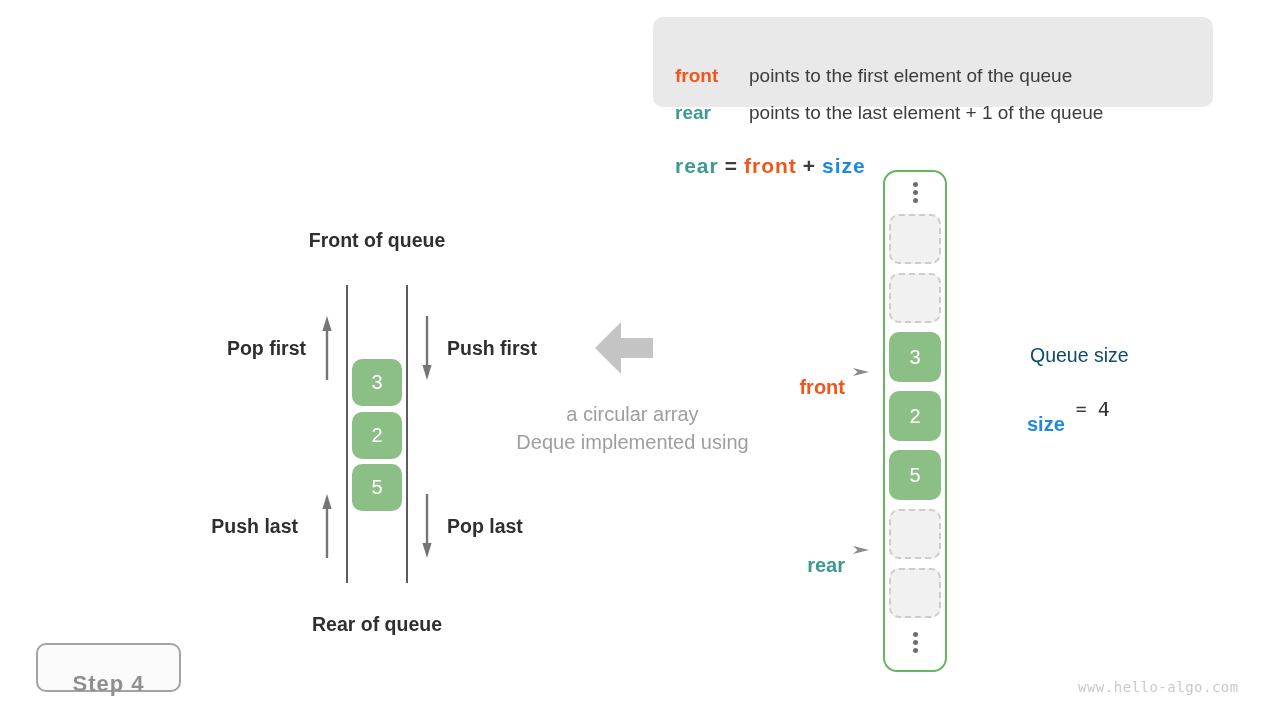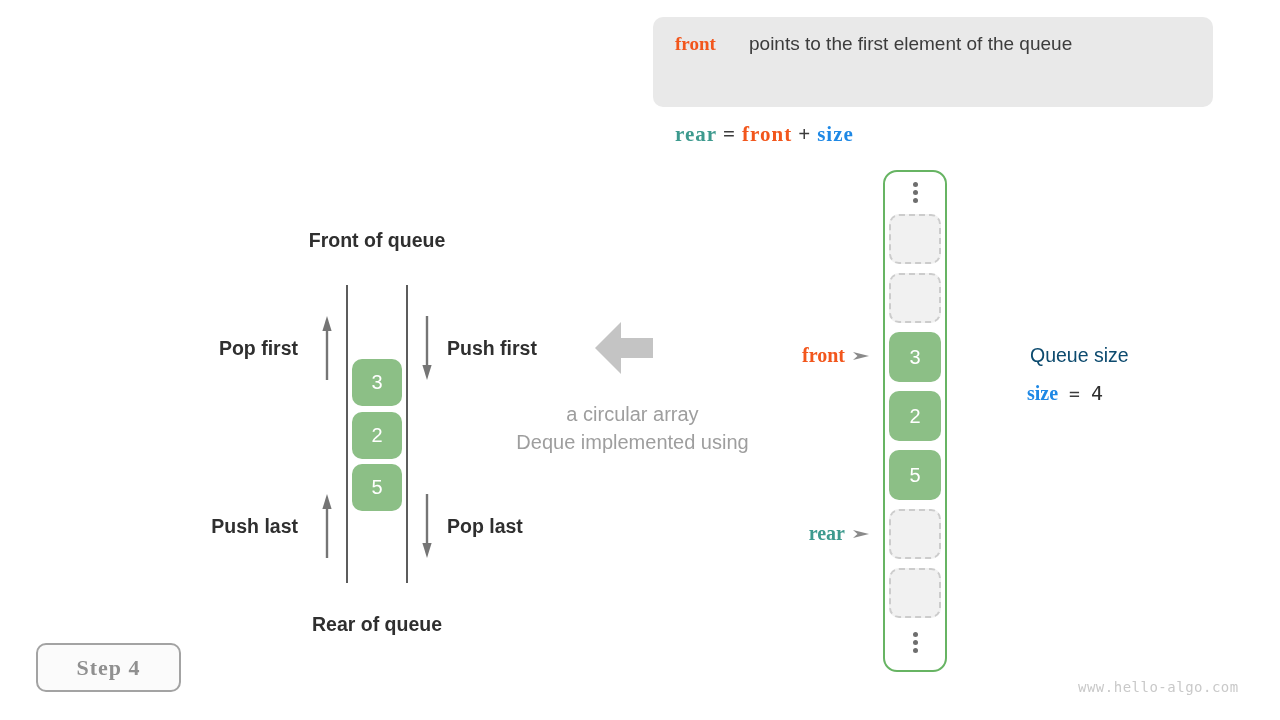--- a/index.html
+++ b/index.html
@@ -4,21 +4,21 @@
 <style>
   :root{
     --orange:#f2561c; --teal:#3d9a8e; --blue:#1e88e5; --dark:#3c3c3c;
     --gray-caption:#9e9e9e; --green-fill:#8cbf86; --green-border:#67b463;
     --arrow-gray:#757575; --big-arrow-gray:#c4c4c4; --box-bg:#e9e9e9;
     --empty-fill:#f1f1f1; --empty-border:#cccccc; --step-text:#909090; --watermark:#c9c9c9;
   }
   html,body{margin:0;padding:0;background:#fff;}
   .page{position:relative;width:1280px;height:720px;background:#ffffff;overflow:hidden;
         font-family:"Liberation Sans",sans-serif;color:var(--dark);}
-  .mono{font-family:Liberation Serif, serif;font-weight:bold;}
+  .mono{font-family:Liberation Sans, sans-serif;font-weight:bold;margin-top:32px;}
 
   
   .info-box{position:absolute;left:653px;top:17px;width:560px;height:90px;box-sizing:border-box;
             background:var(--box-bg);border-radius:10px;padding:8px 0 8px 22px;}
   .info-line{height:37px;line-height:37px;font-size:19px;color:var(--dark);white-space:nowrap;}
   .kw{display:inline-block;width:74px;font-size:19px;}
   .kw.front{color:var(--orange);}
   .kw.rear{color:var(--teal);}
 
   
@@ -77,37 +77,40 @@
 </style>
 </head>
 <body>
 
 <div class="page">
 
   <div class="info-box">
     <div class="info-line">
       <span class="kw front mono">front</span><span>points to the first element of the queue</span>
     </div>
+    <div class="info-line">
+      <span class="kw rear mono">rear</span><span>points to the last element + 1 of the queue</span>
+    </div>
   </div>
 
   <div class="formula mono">
     <span class="t-rear">rear</span><span class="t-op">=</span><span class="t-front">front</span><span class="t-op">+</span><span class="t-size">size</span>
   </div>
 
   <div class="title" style="left:272px;top:229px;">Front of queue</div>
   <div class="title" style="left:272px;top:613px;">Rear of queue</div>
 
   <div class="wall" style="left:346px;"></div>
   <div class="wall" style="left:406px;"></div>
 
   <div class="q-cell" style="top:359px;">3</div>
   <div class="q-cell" style="top:412px;">2</div>
   <div class="q-cell" style="top:464px;">5</div>
 
-  <div class="side-label right-al" style="left:150px;top:337px;">Pop first</div>
+  <div class="side-label right-al" style="left:158px;top:337px;">Pop first</div>
   <div class="side-label" style="left:447px;top:337px;text-align:right;">Push first</div>
   <div class="side-label right-al" style="left:150px;top:515px;">Push last</div>
   <div class="side-label" style="left:447px;top:515px;">Pop last</div>
 
   <svg class="thin-arrow" style="left:321px;top:316px;" width="12" height="64" viewBox="0 0 12 64">
     <line x1="6" y1="13" x2="6" y2="64" stroke="#757575" stroke-width="2.4"></line>
     <polygon points="6,0 1.4,15 10.6,15" fill="#757575"></polygon>
   </svg>
   <svg class="thin-arrow" style="left:421px;top:316px;" width="12" height="64" viewBox="0 0 12 64">
     <line x1="6" y1="0" x2="6" y2="51" stroke="#757575" stroke-width="2.4"></line>

